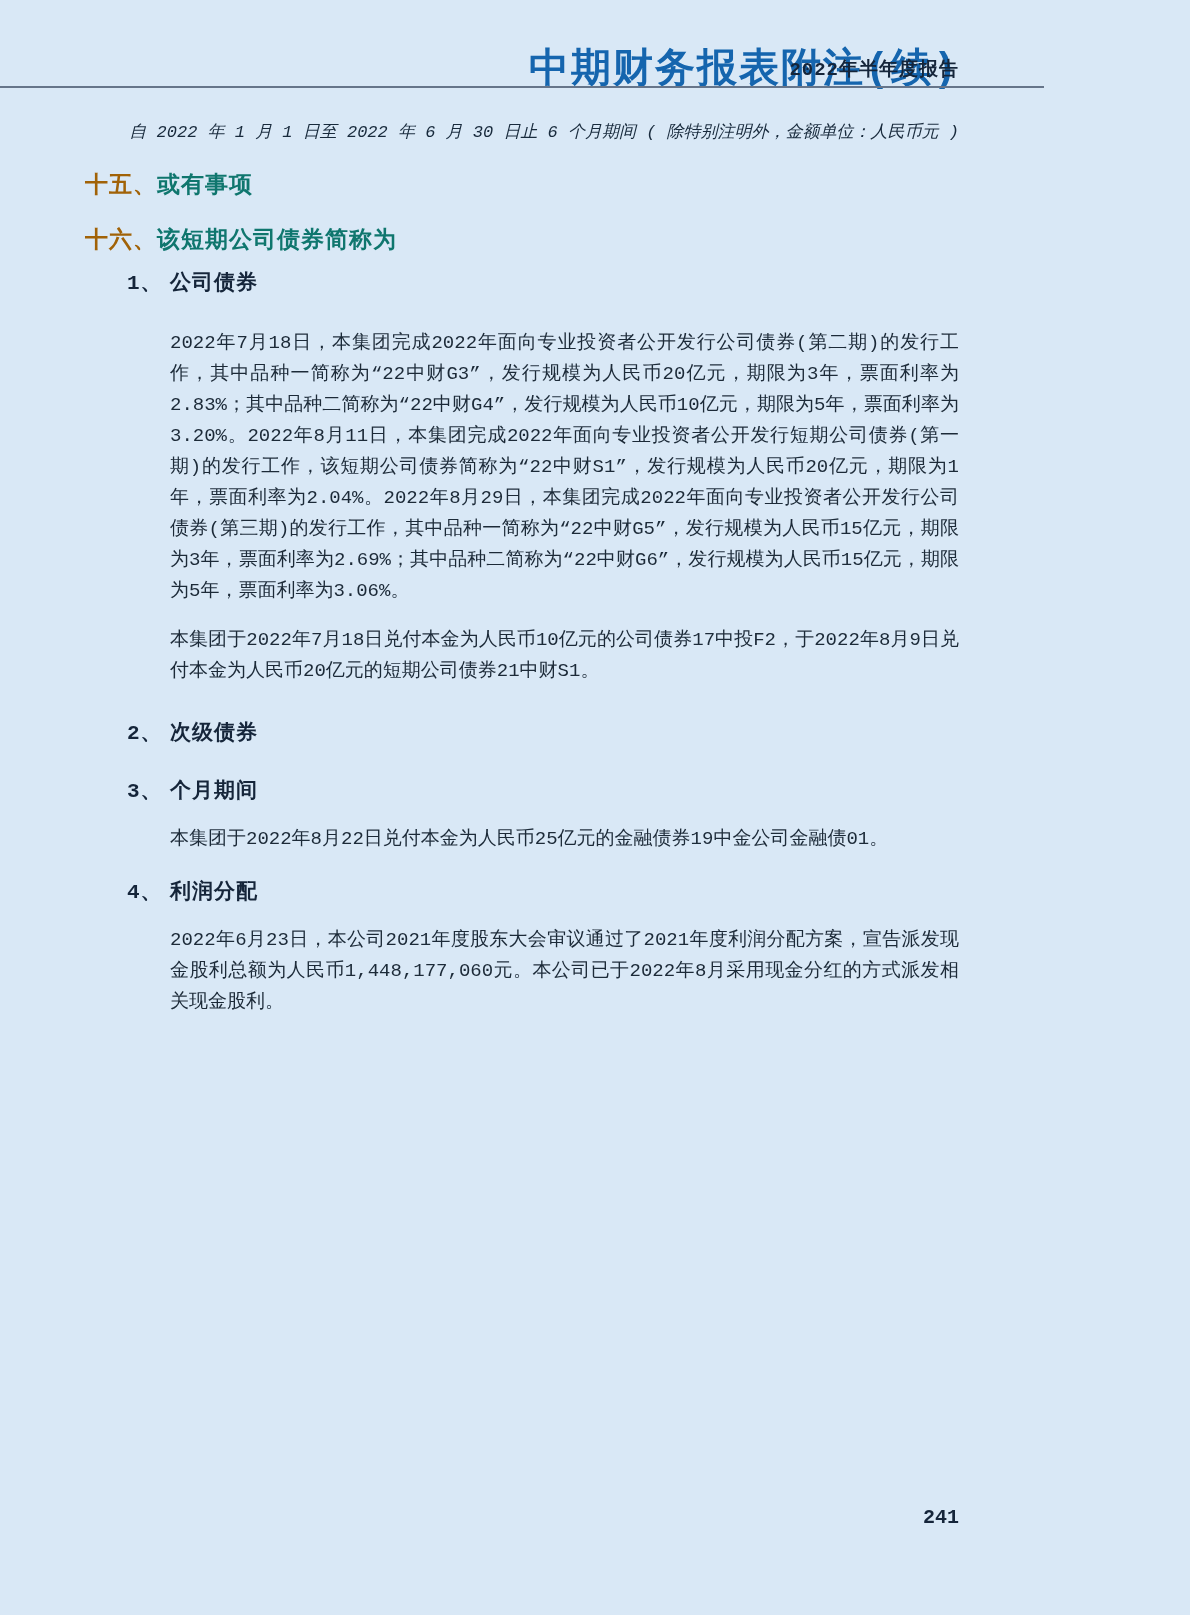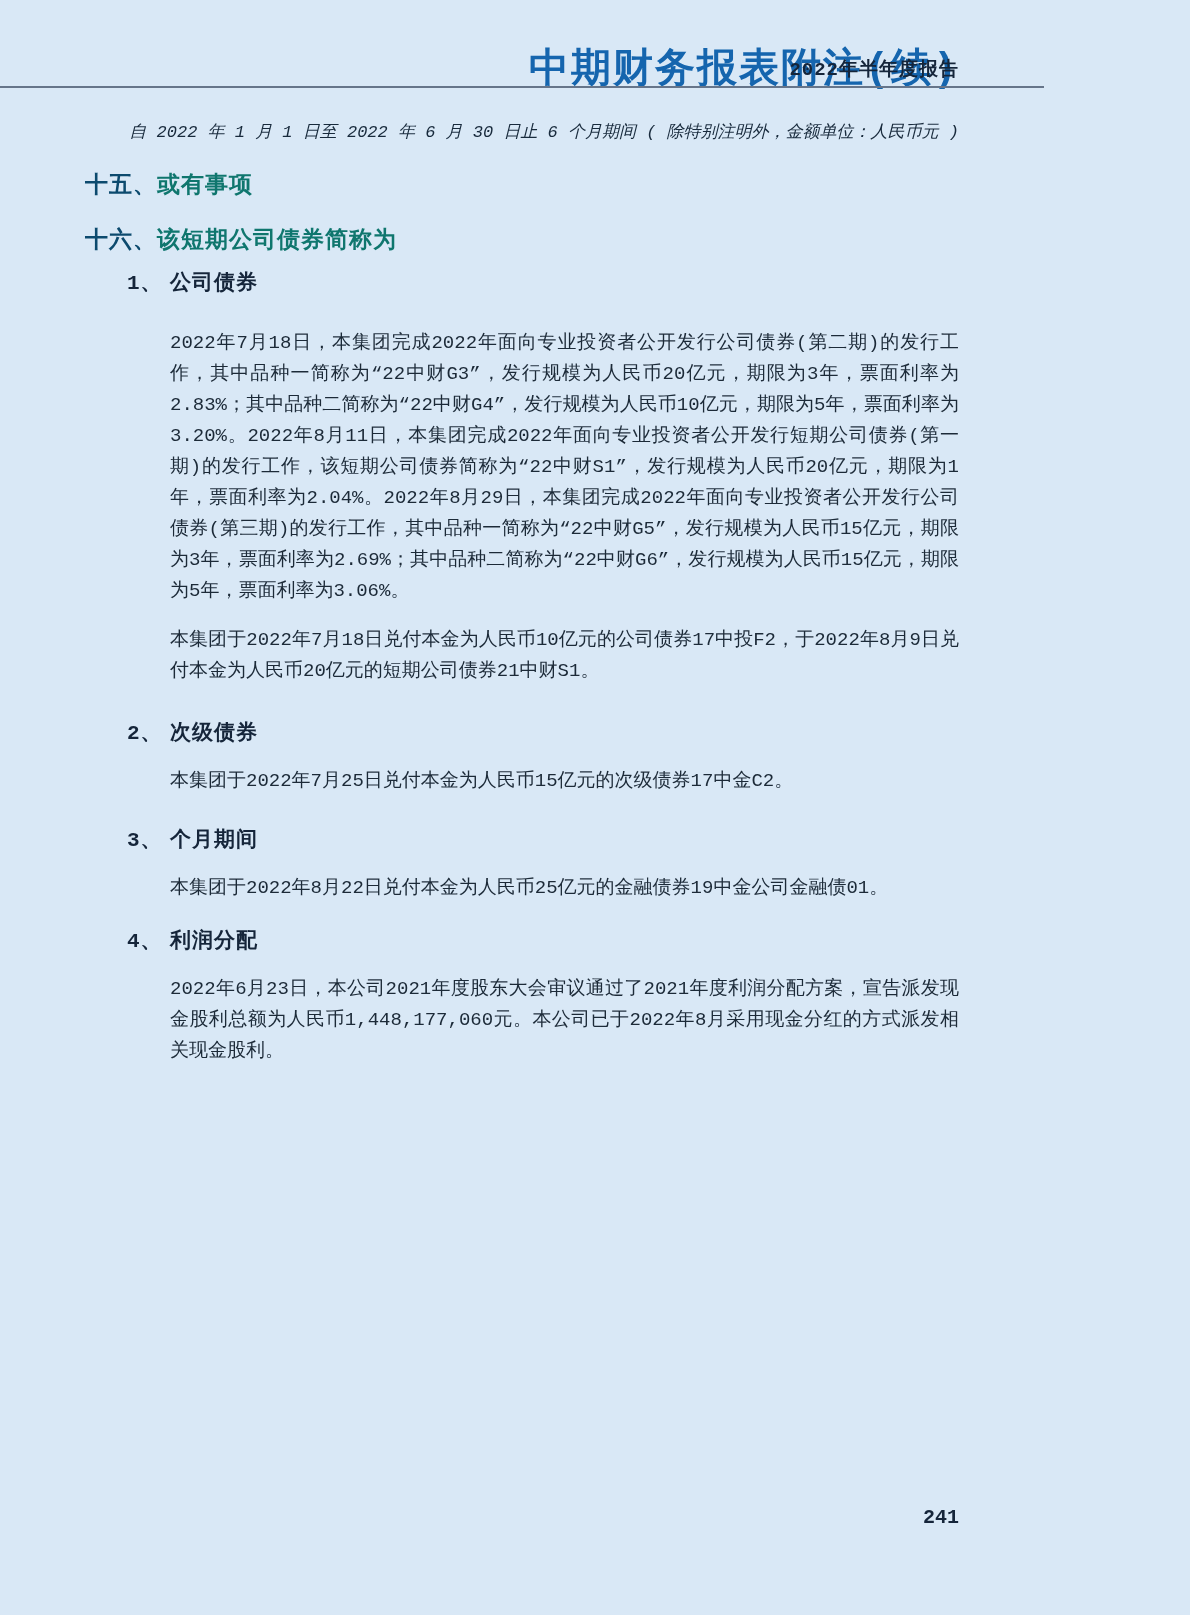--- a/index.html
+++ b/index.html
@@ -49,21 +49,21 @@
     font-style: italic;
     color: #182a3c;
   }
   .section-heading {
     margin: 26px 85px 0 85px;
     font-size: 23px;
     line-height: 30px;
     font-weight: bold;
     letter-spacing: 1px;
   }
-  .section-heading .sec-num   { color: #0c4a6e; }
+  .section-heading .sec-num   { color: #a16207; }
   .section-heading .sec-title { color: #0f766e; }
   .section-heading.second { margin-top: 25px; }
   .lvl1-para {
     margin: 16px 85px 0 127px;
     font-size: 19px;
     line-height: 31px;
     text-align: justify;
     color: #1c2a38;
   }
   .item-heading {
@@ -122,21 +122,20 @@
       <span class="item-num">1、</span>
       <span class="item-title">公司债券</span>
     </h3>
     <p class="item-para first">2022年7月18日，本集团完成2022年面向专业投资者公开发行公司债券(第二期)的发行工作，其中品种一简称为“22中财G3”，发行规模为人民币20亿元，期限为3年，票面利率为2.83%；其中品种二简称为“22中财G4”，发行规模为人民币10亿元，期限为5年，票面利率为3.20%。2022年8月11日，本集团完成2022年面向专业投资者公开发行短期公司债券(第一期)的发行工作，该短期公司债券简称为“22中财S1”，发行规模为人民币20亿元，期限为1年，票面利率为2.04%。2022年8月29日，本集团完成2022年面向专业投资者公开发行公司债券(第三期)的发行工作，其中品种一简称为“22中财G5”，发行规模为人民币15亿元，期限为3年，票面利率为2.69%；其中品种二简称为“22中财G6”，发行规模为人民币15亿元，期限为5年，票面利率为3.06%。</p>
     <p class="item-para">本集团于2022年7月18日兑付本金为人民币10亿元的公司债券17中投F2，于2022年8月9日兑付本金为人民币20亿元的短期公司债券21中财S1。</p>
 
     <h3 class="item-heading mt33">
       <span class="item-num">2、</span>
       <span class="item-title">次级债券</span>
     </h3>
-    <p class="item-para">本集团于2022年7月25日兑付本金为人民币15亿元的次级债券17中金C2。</p>
 
     <h3 class="item-heading mt30">
       <span class="item-num">3、</span>
       <span class="item-title">个月期间</span>
     </h3>
     <p class="item-para">本集团于2022年8月22日兑付本金为人民币25亿元的金融债券19中金公司金融债01。</p>
 
     <h3 class="item-heading mt24">
       <span class="item-num">4、</span>
       <span class="item-title">利润分配</span>

